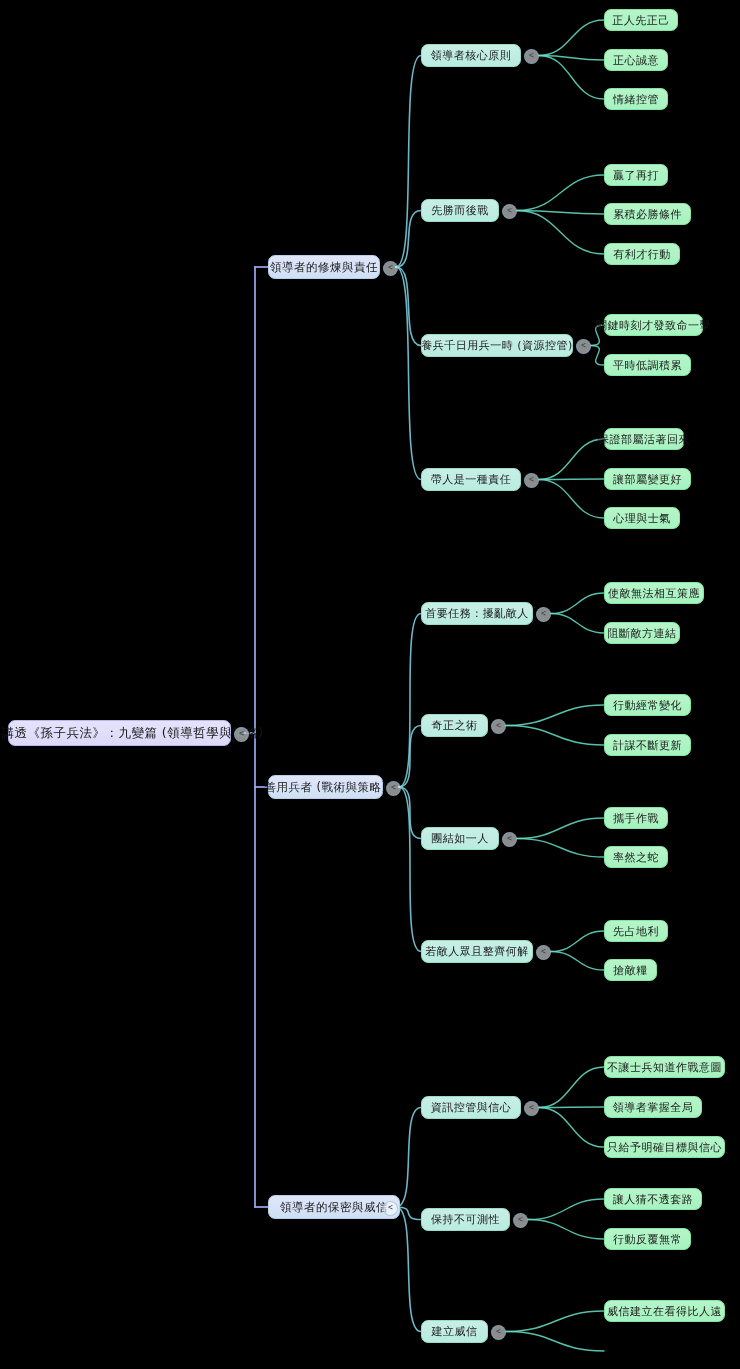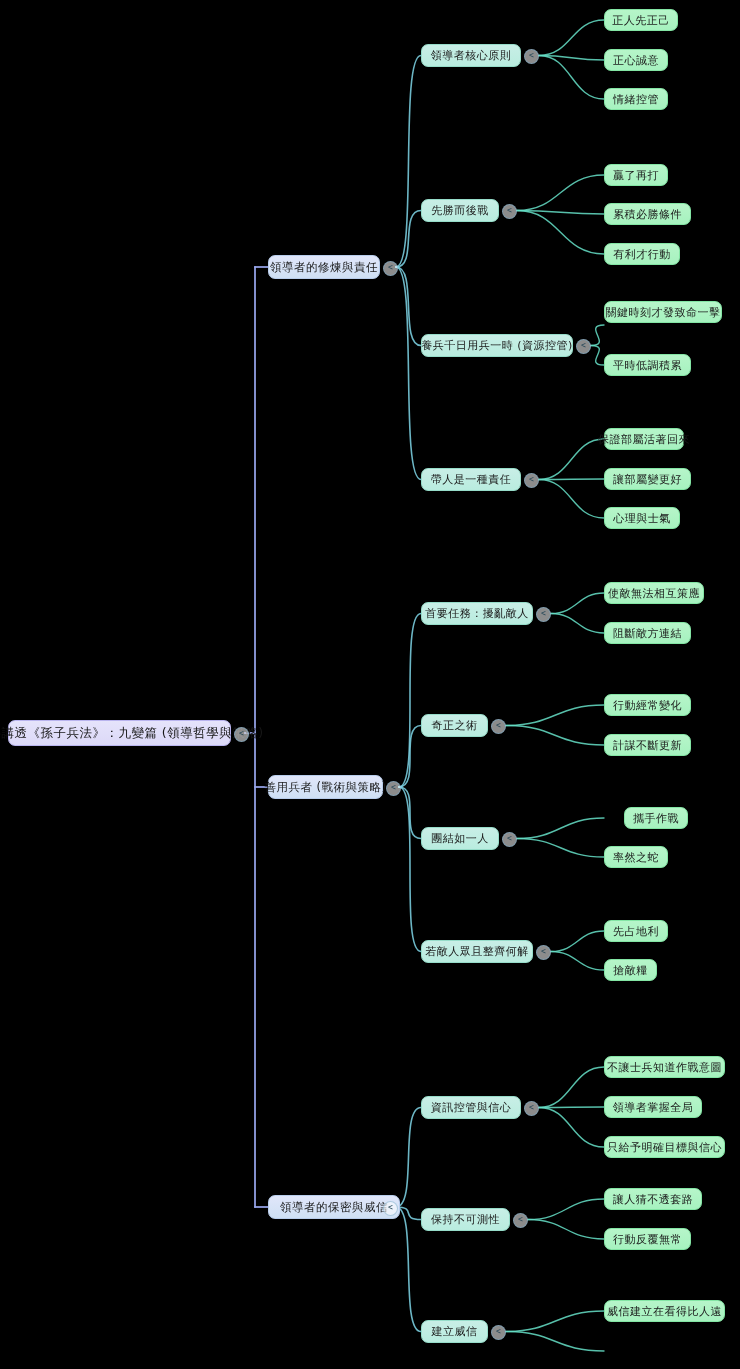--- a/index.html
+++ b/index.html
@@ -159,21 +159,21 @@
       <div class="node node-l3" style="left: 604px; top: 203px; width: 87px; height: 22px;">
         <span>累積必勝條件</span>
       </div>
       <div class="node node-l3" style="left: 604px; top: 243px; width: 76px; height: 22px;">
         <span>有利才行動</span>
       </div>
       <div class="node node-l2" style="left: 421px; top: 334px; width: 152px; height: 23px;">
         <span>養兵千日用兵一時 (資源控管)</span>
       </div>
       <div class="collapse-badge" style="left: 576px; top: 339px;">&lt;</div>
-      <div class="node node-l3" style="left: 604px; top: 301px; width: 118px; height: 22px;">
+      <div class="node node-l3" style="left: 604px; top: 314px; width: 99px; height: 22px;">
         <span>關鍵時刻才發致命一擊</span>
       </div>
       <div class="node node-l3" style="left: 604px; top: 354px; width: 87px; height: 22px;">
         <span>平時低調積累</span>
       </div>
       <div class="node node-l2" style="left: 421px; top: 468px; width: 100px; height: 23px;">
         <span>帶人是一種責任</span>
       </div>
       <div class="collapse-badge" style="left: 524px; top: 473px;">&lt;</div>
       <div class="node node-l3" style="left: 604px; top: 428px; width: 80px; height: 22px;">
@@ -189,38 +189,38 @@
         <span>善用兵者 (戰術與策略)</span>
       </div>
       <div class="collapse-badge" style="left: 386px; top: 780.5px;">&lt;</div>
       <div class="node node-l2" style="left: 421px; top: 602px; width: 112px; height: 23px;">
         <span>首要任務：擾亂敵人</span>
       </div>
       <div class="collapse-badge" style="left: 536px; top: 607px;">&lt;</div>
       <div class="node node-l3" style="left: 604px; top: 582px; width: 100px; height: 22px;">
         <span>使敵無法相互策應</span>
       </div>
-      <div class="node node-l3" style="left: 604px; top: 622px; width: 87px; height: 22px;">
+      <div class="node node-l3" style="left: 604px; top: 622px; width: 76px; height: 22px;">
         <span>阻斷敵方連結</span>
       </div>
       <div class="node node-l2" style="left: 421px; top: 714px; width: 67px; height: 23px;">
         <span>奇正之術</span>
       </div>
       <div class="collapse-badge" style="left: 491px; top: 719px;">&lt;</div>
       <div class="node node-l3" style="left: 604px; top: 694px; width: 87px; height: 22px;">
         <span>行動經常變化</span>
       </div>
       <div class="node node-l3" style="left: 604px; top: 734px; width: 87px; height: 22px;">
         <span>計謀不斷更新</span>
       </div>
       <div class="node node-l2" style="left: 421px; top: 827px; width: 78px; height: 23px;">
         <span>團結如一人</span>
       </div>
       <div class="collapse-badge" style="left: 502px; top: 832px;">&lt;</div>
-      <div class="node node-l3" style="left: 624px; top: 807px; width: 64px; height: 22px; justify-content: center;">
+      <div class="node node-l3" style="left: 604px; top: 807px; width: 64px; height: 22px; justify-content: center;">
         <span>攜手作戰</span>
       </div>
       <div class="node node-l3" style="left: 604px; top: 846px; width: 64px; height: 22px;">
         <span>率然之蛇</span>
       </div>
       <div class="node node-l2" style="left: 421px; top: 940px; width: 112px; height: 23px;">
         <span>若敵人眾且整齊何解</span>
       </div>
       <div class="collapse-badge" style="left: 536px; top: 945px;">&lt;</div>
       <div class="node node-l3" style="left: 604px; top: 920px; width: 64px; height: 22px;">

